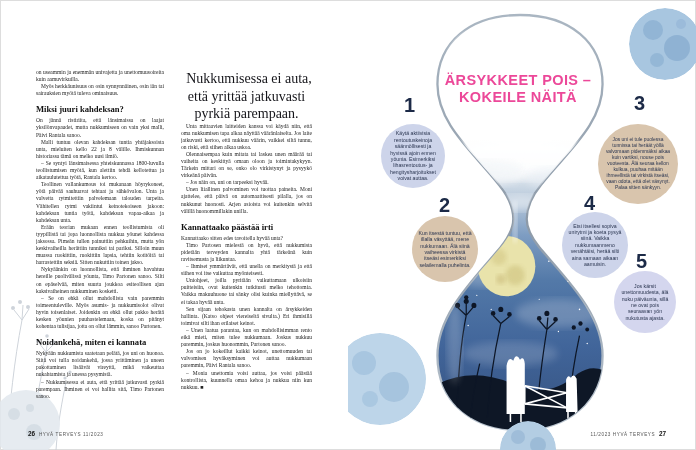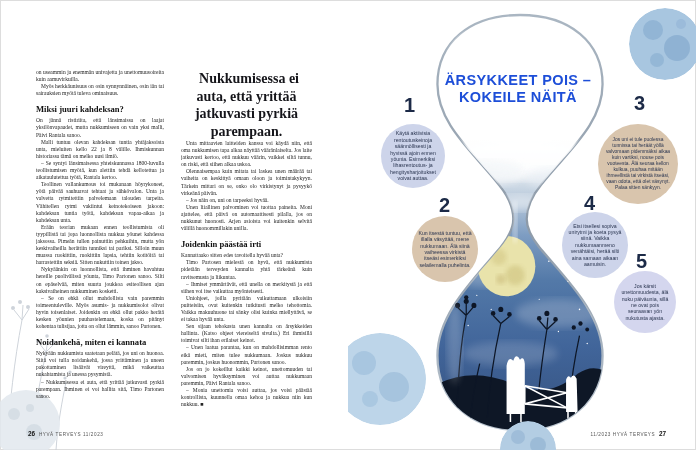--- a/index.html
+++ b/index.html
@@ -9,32 +9,32 @@
   .page.left{left:0;}
   .page.right{left:348px;overflow:hidden;}
 
   
   .col{position:absolute;text-align:justify;color:#232323;font-size:5.5px;line-height:7.1px;}
   .col1{left:36px;top:69px;width:128px;height:358px;overflow:hidden;}
   .col2{left:181px;top:70px;width:131px;height:358px;overflow:hidden;}
   .col p{margin:0;text-indent:5px;}
   .col p.noind{text-indent:0;}
   .col h3{font-size:8.6px;line-height:10px;margin:7px 0 3px;font-weight:bold;color:#111;}
-  .pullquote{font-size:14px;line-height:17.5px;font-weight:bold;color:#15151a;
+  .pullquote{font-size:14px;line-height:17.5px;font-weight:normal;color:#15151a;
              text-align:center;margin:0 0 12px 0;text-indent:0;}
   .pagefoot{position:absolute;bottom:13px;font-size:4.6px;letter-spacing:.6px;color:#555;
             font-family:"Liberation Sans", sans-serif;}
   .pagefoot .num{font-weight:bold;font-size:6.4px;color:#111;letter-spacing:0;}
   .foot-l{left:28px;}
   .foot-r{right:30px;text-align:right;}
 
   
   .hg-title{position:absolute;left:427px;top:72px;width:182px;text-align:center;
             font-family:"Liberation Sans", sans-serif;font-weight:bold;font-size:14.5px;
-            line-height:17px;letter-spacing:.4px;color:#1d4ed8;z-index:5;}
+            line-height:17px;letter-spacing:.4px;color:#ec4899;z-index:5;}
   .tipnum{position:absolute;z-index:6;font-family:"Liberation Sans", sans-serif;
           font-weight:bold;font-size:20px;color:#1c2a47;}
   .tip{position:absolute;z-index:6;border-radius:50%;display:flex;align-items:center;
        justify-content:center;text-align:center;font-family:"Liberation Sans", sans-serif;
        color:#2a3550;font-size:5.2px;line-height:6.4px;padding:6px;box-sizing:border-box;}
   .tip.lav{background:#cdd4ea;}
   .tip.tan{background:#d9c5ad;}
   .tip.pink{background:#d4d6ee;}
 
   .moon{position:absolute;border-radius:50%;overflow:hidden;}
@@ -88,21 +88,21 @@
       <p class="noind">Nykyään nukkumista saatetaan pelätä, jos uni on huonoa. Siitä voi tulla noidankehä, jossa yrittäminen ja uneen pakottaminen lisäävät vireyttä, mikä vaikeuttaa nukahtamista ja unessa pysymistä.</p>
       <p>– Nukkumisessa ei auta, että yrittää jatkuvasti pyrkiä parempaan. Ihminen ei voi hallita sitä, Timo Partonen sanoo.</p>
     </div>
 
     <div class="col col2">
       <p class="pullquote">Nukkumisessa ei auta, että yrittää jatkuvasti pyrkiä parempaan.</p>
       <p>Unta mittaavien laitteiden kanssa voi käydä niin, että oma nukkumisen tapa alkaa näyttää vääränlaiselta. Jos laite jatkuvasti kertoo, että nukkuu väärin, vaikkei siltä tunnu, on riski, että siihen alkaa uskoa.</p>
       <p>Olennaisempaa kuin mitata tai laskea unen määrää tai vaiheita on keskittyä omaan oloon ja toimintakykyyn. Tärkein mittari on se, onko olo virkistynyt ja pysyykö virkeänä päivän.</p>
       <p>– Jos näin on, uni on tarpeeksi hyvää.</p>
       <p>Unen liiallinen palvominen voi tuottaa paineita. Moni ajattelee, että päivä on automaattisesti pilalla, jos on nukkunut huonosti. Arjen asioista voi kuitenkin selvitä välillä huonommillakin unilla.</p>
-      <h3>Joidenkin päästää irti</h3>
+      <h3>Kannattaako päästää irti</h3>
       <p class="noind">Kannattaako sitten edes tavoitella hyvää unta?</p>
       <p>Timo Partosen mielestä on hyvä, että nukkumista pidetään terveyden kannalta yhtä tärkeänä kuin ravitsemusta ja liikuntaa.</p>
       <p>– Ihmiset ymmärtävät, että unella on merkitystä ja että siihen voi itse vaikuttaa myönteisesti.</p>
       <p>Uniohjeet, joilla pyritään vaikuttamaan ulkoisiin puitteisiin, ovat kuitenkin tutkitusti melko tehottomia. Vaikka makuuhuone tai sänky olisi kuinka miellyttävä, se ei takaa hyvää unta.</p>
       <p>Sen sijaan tehokasta unen kannalta on ärsykkeiden hallinta. (Katso ohjeet viereiseltä sivulta.) Eri ihmisillä toimivat silti ihan erilaiset keinot.</p>
       <p>– Unen laatua parantaa, kun on mahdollisimman rento eikä mieti, miten tulee nukkumaan. Joskus nukkuu paremmin, joskus huonommin, Partonen sanoo.</p>
       <p>Jos on jo kokeillut kaikki keinot, unettomuuden tai valvomisen hyväksyminen voi auttaa nukkumaan paremmin, Päivi Rantala sanoo.</p>
       <p>– Monia unettomia voisi auttaa, jos voisi päästää kontrollista, kuunnella omaa kehoa ja nukkua niin kun nukkuu. ■</p>
     </div>
 

